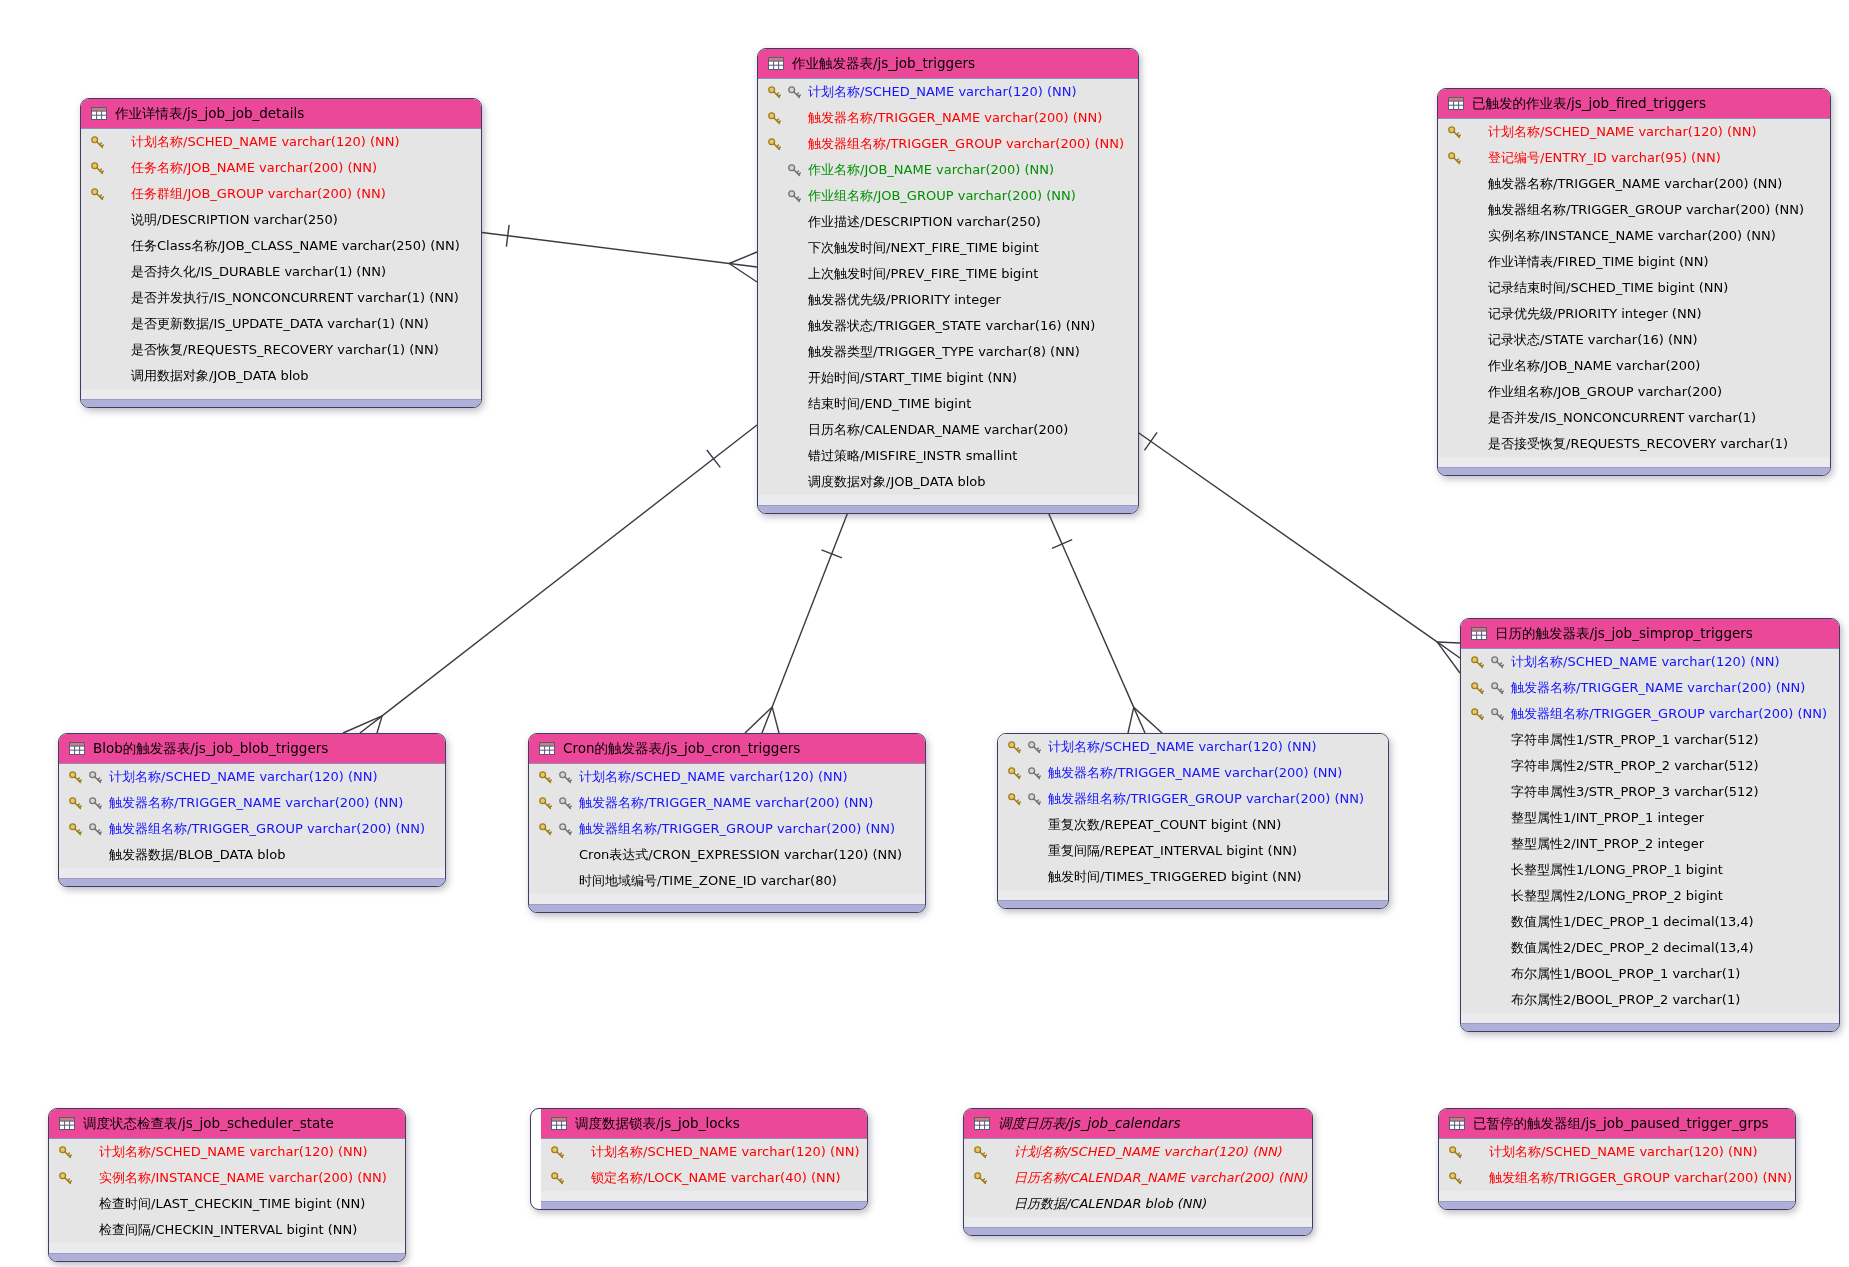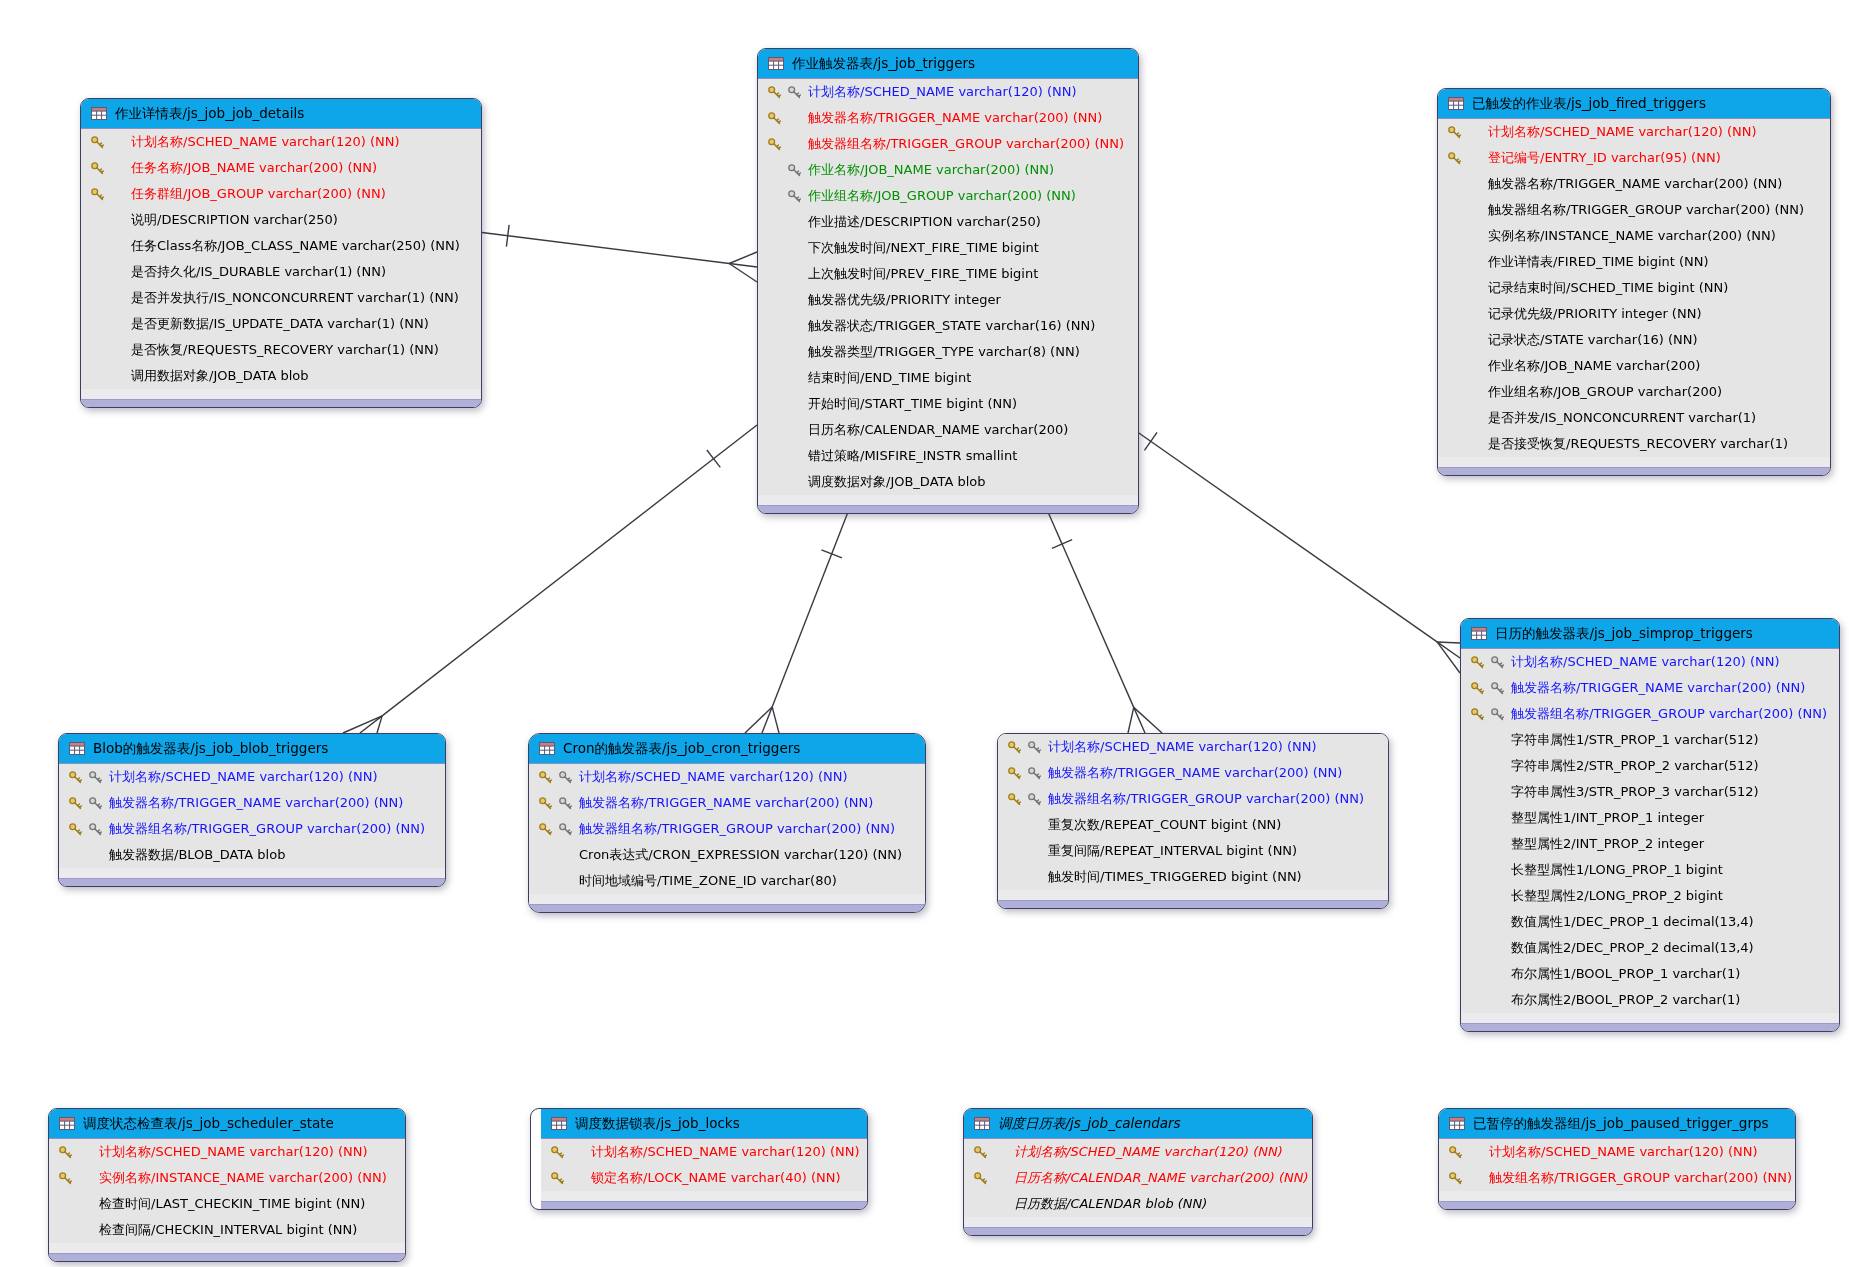--- a/index.html
+++ b/index.html
@@ -6,21 +6,21 @@
   #canvas{
     position:relative;width:1849px;height:1267px;background:#ffffff;overflow:hidden;
     font-family:"DejaVu Sans","Liberation Sans",sans-serif;
   }
   #rel-layer{position:absolute;left:0;top:0;width:1849px;height:1267px;}
   .db-table{
     position:absolute;border:1.5px solid #3e3e60;border-radius:9px;background:#ffffff;
     box-shadow:2px 3px 7px rgba(60,60,90,0.35);overflow:hidden;
   }
   .tbl-header{
-    height:30px;background:#0ea5e9;border-bottom:1px solid #8f8fbf;
+    height:30px;background:#ec4899;border-bottom:1px solid #8f8fbf;
     display:flex;align-items:center;gap:8px;padding:0 10px;box-sizing:border-box;
     font-size:13.5px;color:#000;white-space:nowrap;
   }
   .tbl-body{background:#e5e5e5;}
   .tbl-row{
     height:26px;display:flex;align-items:center;font-size:13px;white-space:nowrap;
     padding-right:8px;
   }
   .keyslot{width:20px;flex:0 0 20px;display:flex;align-items:center;justify-content:center;}
   .keyslot.slot1{margin-left:6px;}
@@ -253,30 +253,30 @@
           <span class="row-text c-plain">触发器状态/TRIGGER_STATE varchar(16) (NN)</span>
         </div>
         <div class="tbl-row">
           <span class="keyslot slot1"></span>
           <span class="keyslot slot2"></span>
           <span class="row-text c-plain">触发器类型/TRIGGER_TYPE varchar(8) (NN)</span>
         </div>
         <div class="tbl-row">
           <span class="keyslot slot1"></span>
           <span class="keyslot slot2"></span>
+          <span class="row-text c-plain">开始时间/START_TIME bigint (NN)</span>
+        </div>
+        <div class="tbl-row">
+          <span class="keyslot slot1"></span>
+          <span class="keyslot slot2"></span>
           <span class="row-text c-plain">结束时间/END_TIME bigint</span>
         </div>
         <div class="tbl-row">
           <span class="keyslot slot1"></span>
           <span class="keyslot slot2"></span>
-          <span class="row-text c-plain">开始时间/START_TIME bigint (NN)</span>
-        </div>
-        <div class="tbl-row">
-          <span class="keyslot slot1"></span>
-          <span class="keyslot slot2"></span>
           <span class="row-text c-plain">日历名称/CALENDAR_NAME varchar(200)</span>
         </div>
         <div class="tbl-row">
           <span class="keyslot slot1"></span>
           <span class="keyslot slot2"></span>
           <span class="row-text c-plain">错过策略/MISFIRE_INSTR smallint</span>
         </div>
         <div class="tbl-row">
           <span class="keyslot slot1"></span>
           <span class="keyslot slot2"></span>
@@ -440,21 +440,21 @@
         </div>
         <div class="tbl-row">
           <span class="keyslot slot1"></span>
           <span class="keyslot slot2"></span>
           <span class="row-text c-plain">触发器数据/BLOB_DATA blob</span>
         </div>
       </div>
       <div class="tbl-footer-gray"></div>
       <div class="tbl-footer-strip"></div>
     </div>
-    <div class="db-table" style="left: 528px; top: 733px; width: 396px; border-radius: 12px;">
+    <div class="db-table" style="left: 528px; top: 733px; width: 396px;">
       <div class="tbl-header">
         <span style="display: inline-flex;">
           <svg width="16" height="13" viewBox="0 0 16 13">
   <rect x="0.5" y="0.5" width="15" height="12" fill="#ffffff" stroke="#5a5a7a"></rect>
   <rect x="0.5" y="0.5" width="15" height="3.6" fill="#c97f7f" stroke="#5a5a7a"></rect>
   <line x1="0.5" y1="8.2" x2="15.5" y2="8.2" stroke="#5a5a7a"></line>
   <line x1="5.6" y1="4.1" x2="5.6" y2="12.5" stroke="#5a5a7a"></line>
   <line x1="10.6" y1="4.1" x2="10.6" y2="12.5" stroke="#5a5a7a"></line>
 </svg>
         </span>

